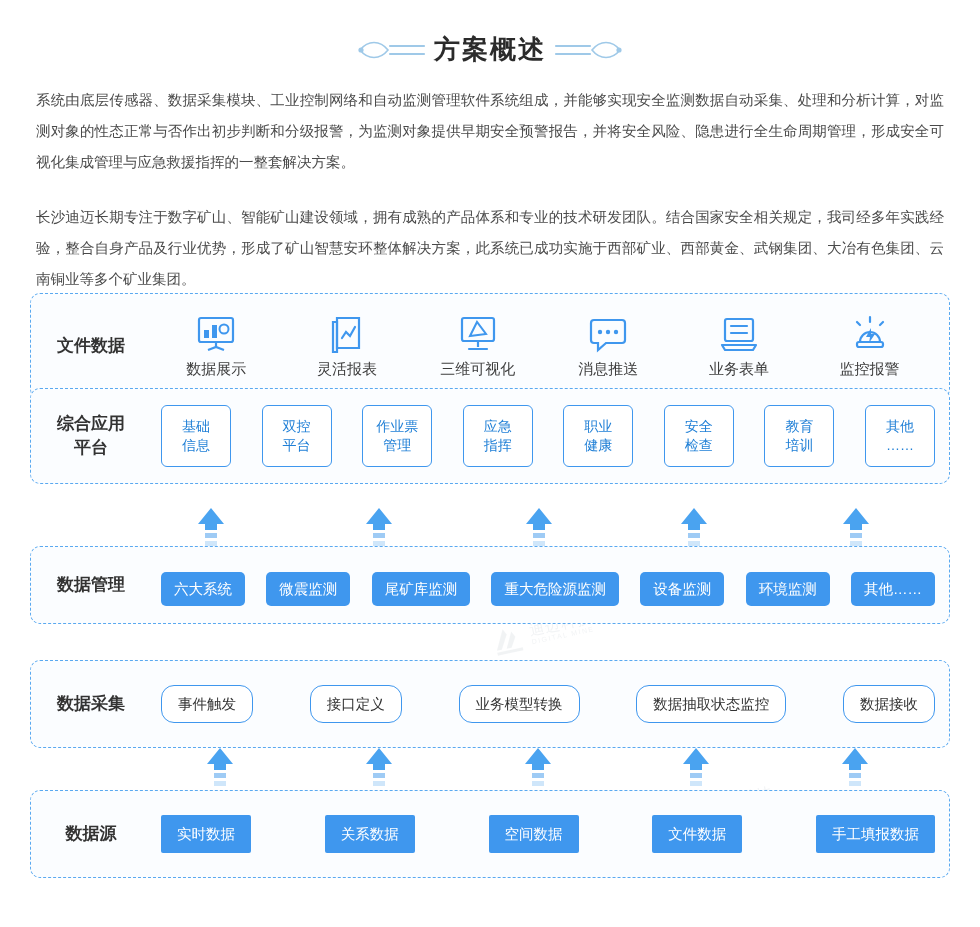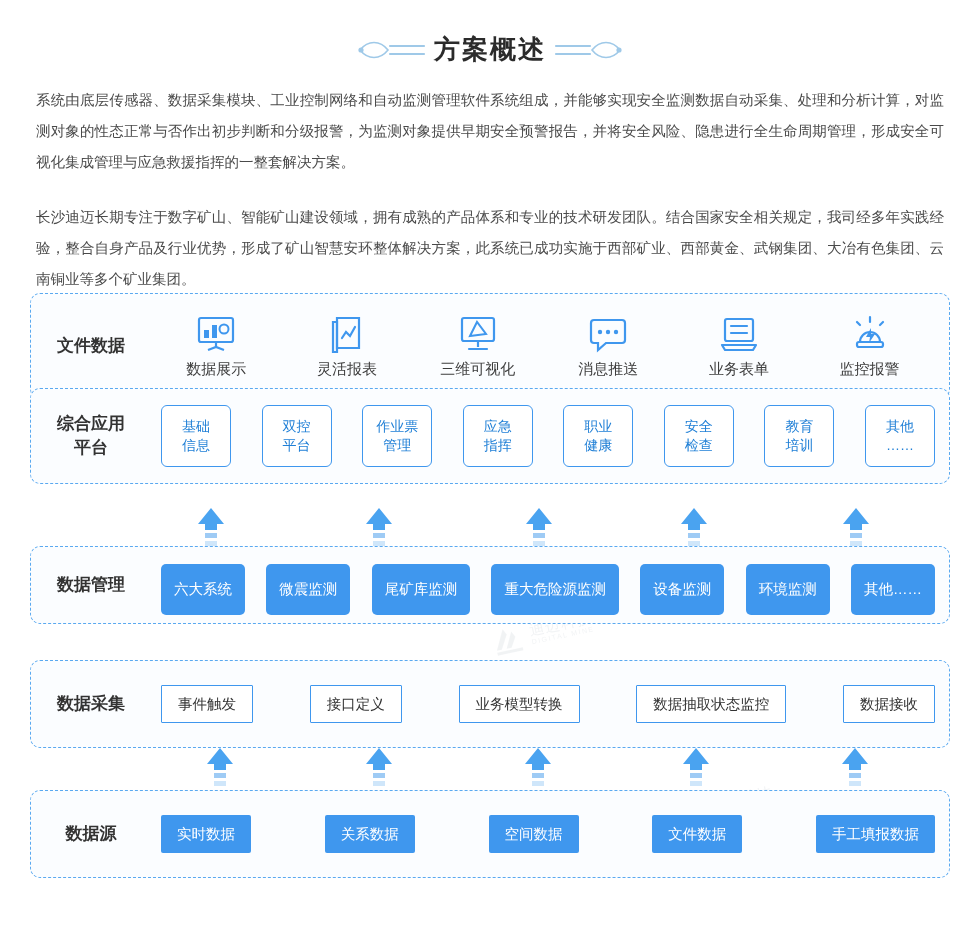--- a/index.html
+++ b/index.html
@@ -84,33 +84,33 @@
   }
 
   
   #band-data-mgmt { top: 546px; height: 78px; justify-content: flex-end; }
   #band-data-mgmt .band-body { justify-content: space-between; padding: 0 14px 0 10px; gap: 8px; }
   .dm-pill {
     background: #3f97ee;
     color: #fff;
     border-radius: 5px;
     font-size: 14.5px;
-    height: 51px;
+    height: 34px;
     padding: 0 13px;
     display: flex; align-items: center; justify-content: center;
     white-space: nowrap;
     margin-top: 8px;
   }
 
   
   #band-acq { top: 660px; height: 88px; }
   #band-acq .band-body { justify-content: space-between; padding: 0 14px 0 10px; gap: 10px; }
   .acq-box {
     border: 1px solid #3f97ee;
-    border-radius: 1px;
+    border-radius: 13px;
     background: #fff;
     color: #333;
     font-size: 14.5px;
     height: 38px;
     padding: 0 16px;
     display: flex; align-items: center; justify-content: center;
     white-space: nowrap;
   }
 
   

